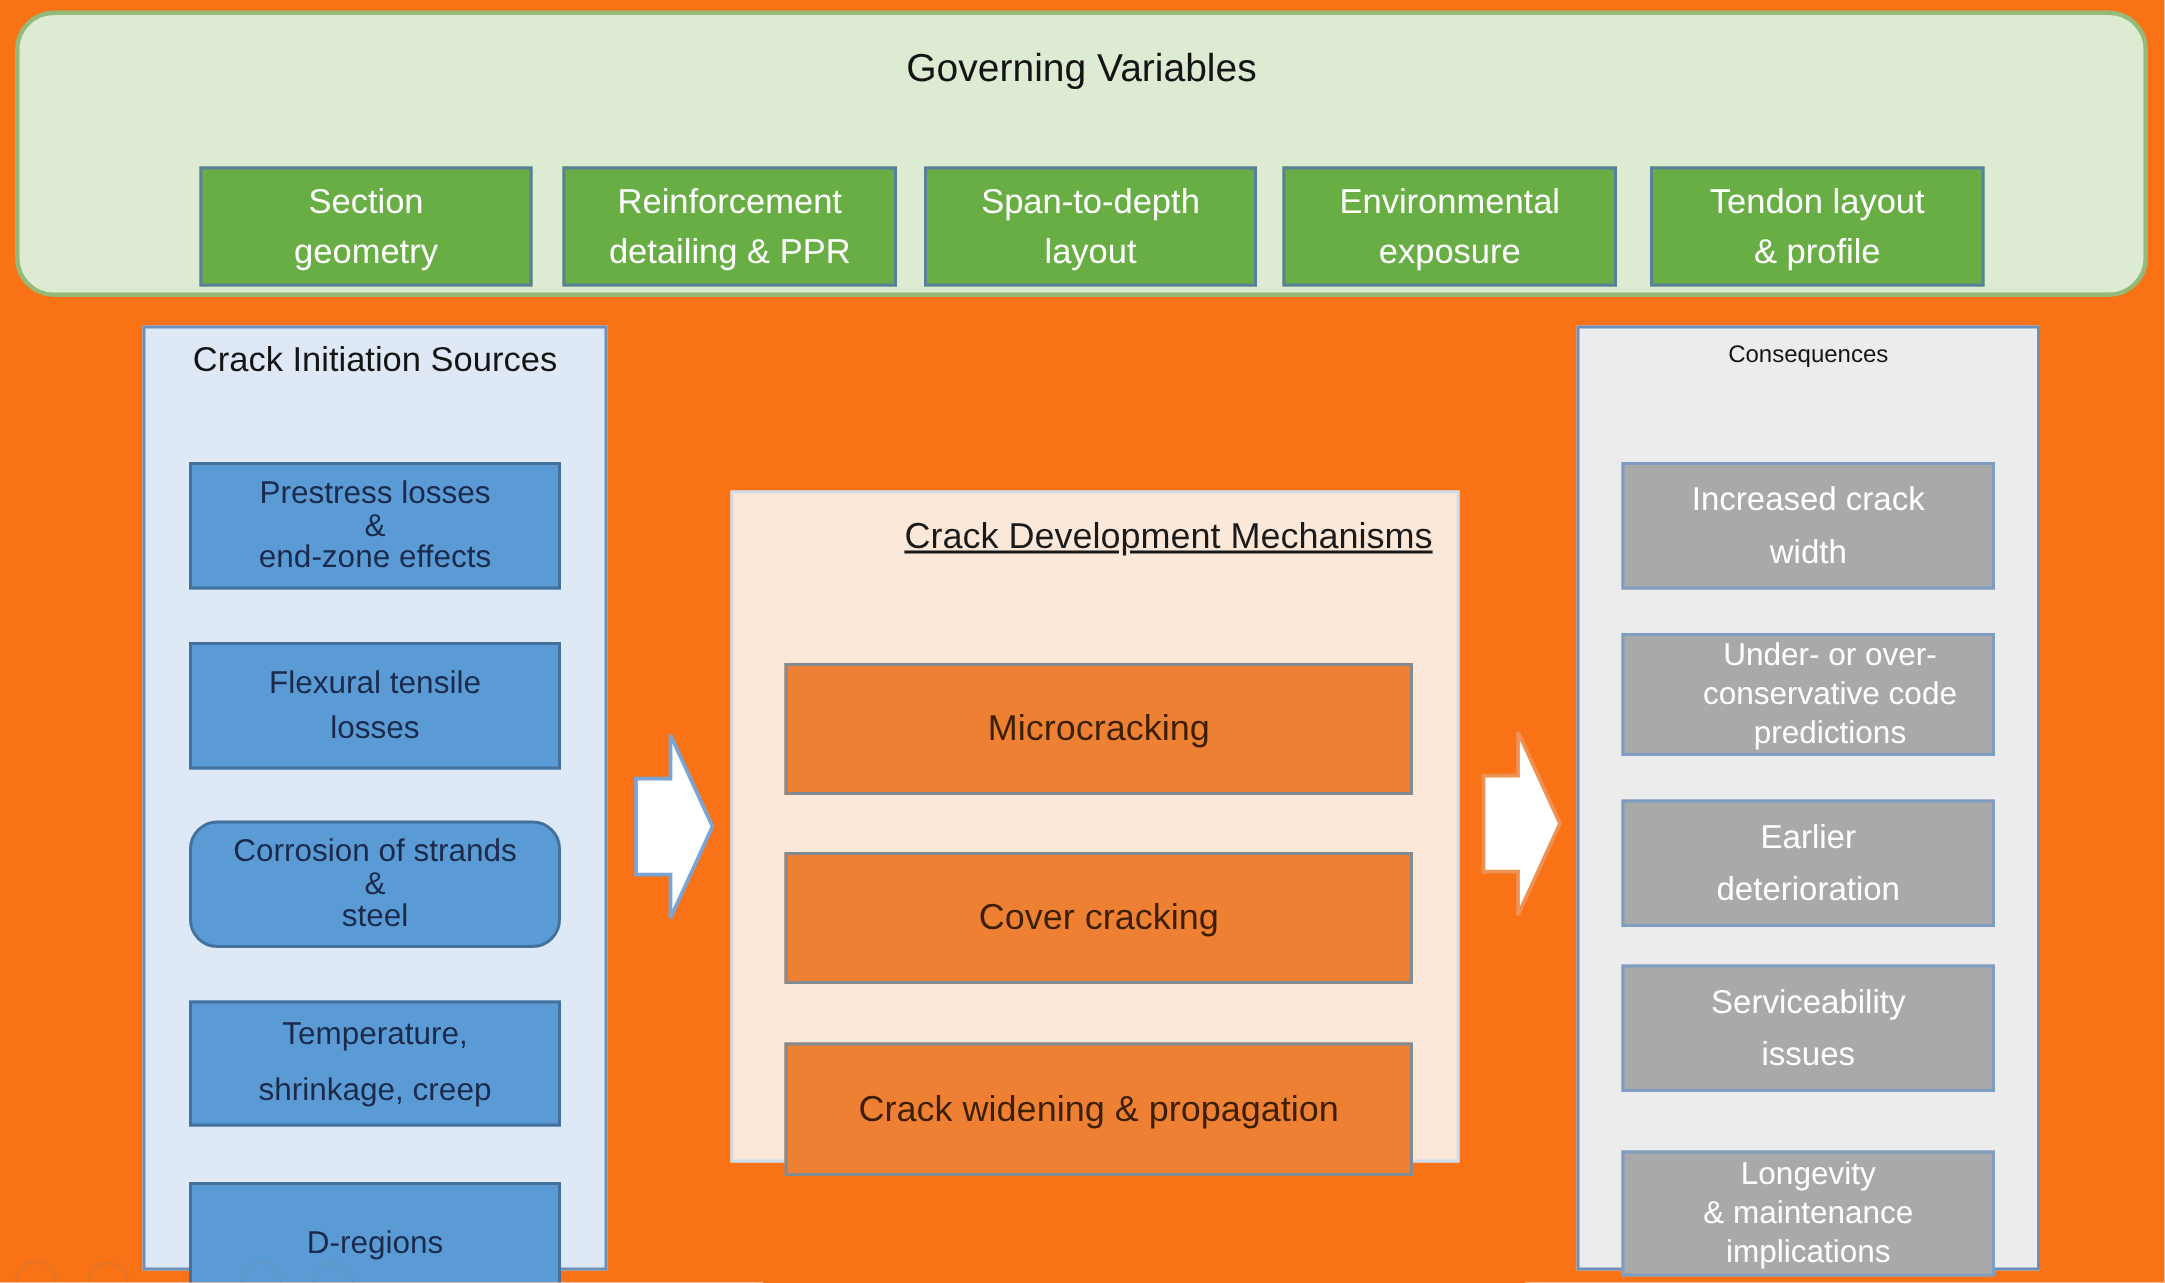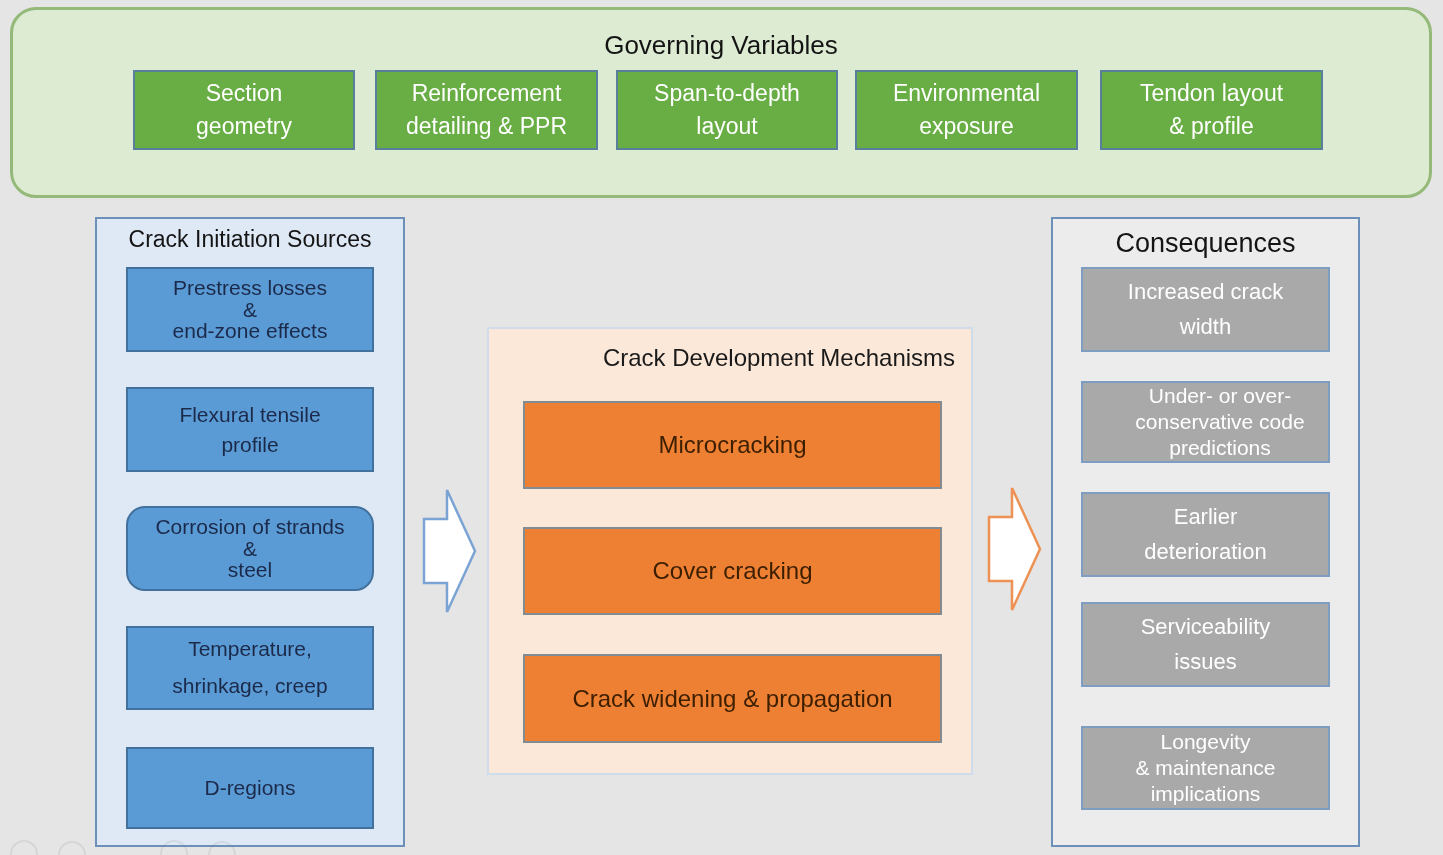--- a/index.html
+++ b/index.html
@@ -1,19 +1,19 @@
 <!DOCTYPE html>
 <html><head>
 <meta charset="utf-8">
 <style>
   html, body { margin: 0; padding: 0; background: #ffffff; }
   #canvas {
     position: relative;
     width: 1443px; height: 855px;
-    background: #e5e5e5;
+    background: #f97316;
     overflow: hidden;
     font-family: "Liberation Sans", sans-serif;
   }
   .abs { position: absolute; box-sizing: border-box; }
 
   
   .gov-panel {
     left: 10px; top: 7px; width: 1422px; height: 191px;
     background: #dcebd2;
     border: 3px solid #94b978;
@@ -30,20 +30,21 @@
     border: 2px solid #5a7f9b;
     color: #ffffff;
     font-size: 23px; line-height: 1.45;
   }
 
   
   .box {
     display: flex; align-items: center; justify-content: center;
     text-align: center;
     white-space: pre-line;
+    margin-top: 41px;
   }
 
   
   .init-panel {
     left: 95px; top: 217px; width: 310px; height: 630px;
     background: #dfe9f5;
     border: 2px solid #6d90bb;
   }
   .init-title {
     left: 95px; top: 226px; width: 310px;
@@ -57,38 +58,38 @@
     font-size: 21px; line-height: 1.4;
   }
 
   .mech-panel {
     left: 487px; top: 327px; width: 486px; height: 448px;
     background: #fbe8d9;
     border: 2px solid #cfdcec;
   }
   .mech-title {
     left: 487px; top: 344px; width: 584px;
-    text-align: center; font-size: 24px; color: #1a1a1a;
+    text-align: center; font-size: 24px; color: #1a1a1a; text-decoration: underline;
   }
   .orange-box {
     left: 523px; width: 419px;
     background: #ee8033;
     border: 2px solid #828a92;
     color: #3c1e00;
     font-size: 24px; line-height: 1.3;
   }
 
   .cons-panel {
     left: 1051px; top: 217px; width: 309px; height: 630px;
     background: #ececec;
     border: 2px solid #6d90bb;
   }
   .cons-title {
     left: 1051px; top: 228px; width: 309px;
-    text-align: center; font-size: 27px; color: #141414;
+    text-align: center; font-size: 16px; color: #141414;
   }
   .gray-box {
     left: 1081px; width: 249px;
     background: #a9a9a9;
     border: 2px solid #7f9dc1;
     color: #ffffff;
     font-size: 22px; line-height: 1.55;
   }
 
   
@@ -126,21 +127,21 @@
   <div class="abs box gov-box" style="left:1100px; width:223px;">Tendon layout
 &amp; profile</div>
 
   <div class="abs init-panel"></div>
   <div class="abs init-title">Crack Initiation Sources</div>
 
   <div class="abs box blue-box lh-tight" style="top:267px; height:85px;">Prestress losses
 &amp;
 end-zone effects</div>
   <div class="abs box blue-box" style="top:387px; height:85px;">Flexural tensile
-profile</div>
+losses</div>
   <div class="abs box blue-box lh-tight" style="top:506px; height:85px;border-radius:19px;">Corrosion of strands
 &amp;
 steel</div>
   <div class="abs box blue-box lh-loose" style="top:626px; height:84px;">Temperature,
 shrinkage, creep</div>
   <div class="abs box blue-box" style="top:747px; height:82px;">D-regions</div>
 
   <div class="abs mech-panel"></div>
   <div class="abs mech-title">Crack Development Mechanisms</div>
 

